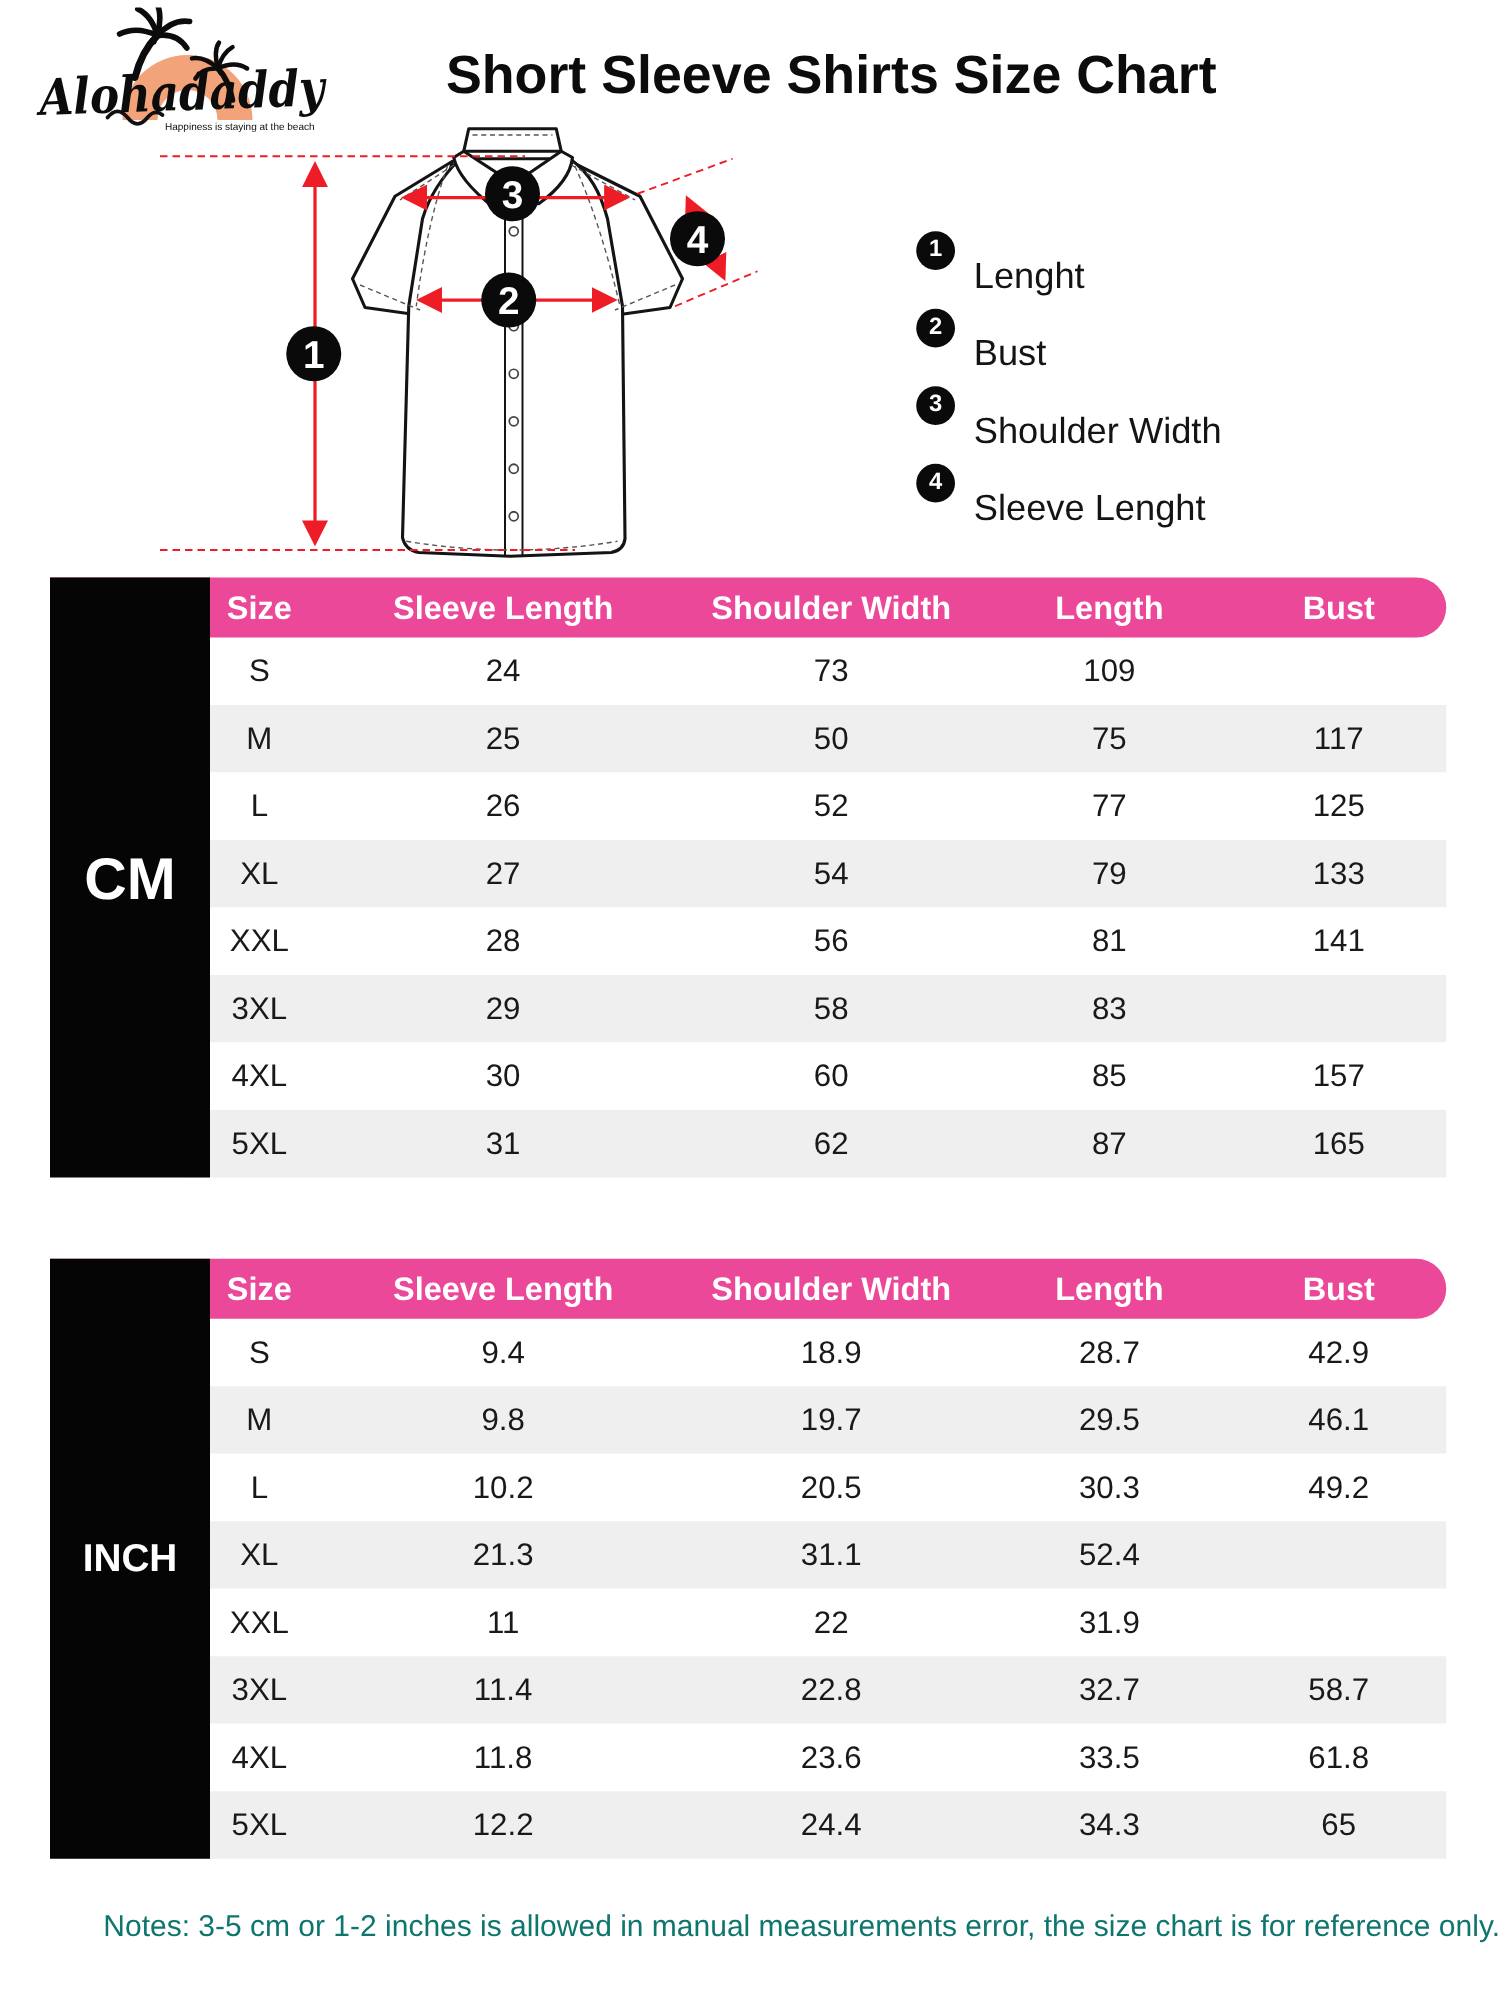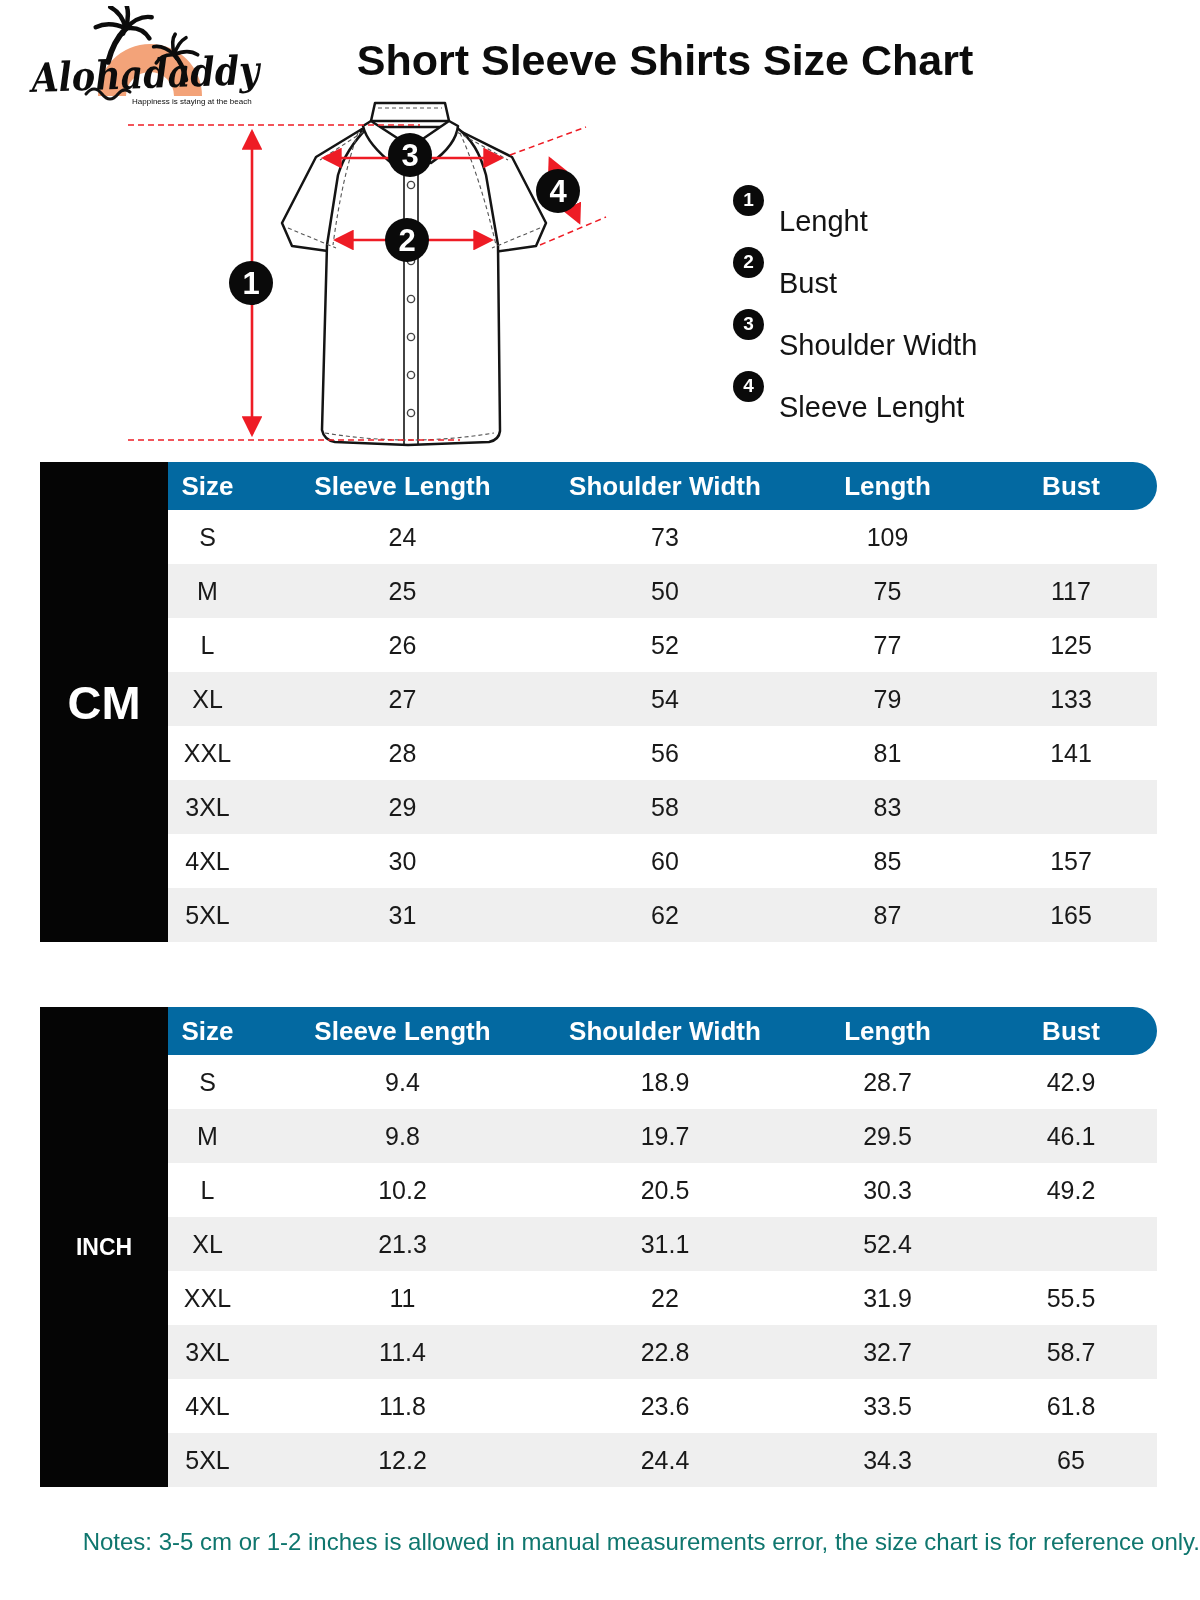--- a/index.html
+++ b/index.html
@@ -22,31 +22,31 @@
   .lcircle{
     width:31px;height:31px;border-radius:50%;background:#0a0a0a;color:#fff;flex:0 0 31px;
     font-weight:bold;font-size:19px;display:flex;align-items:center;justify-content:center;
   }
   .llabel{font-size:29px;color:#141414;margin-top:42px;}
   
   .size-table{position:absolute;left:40px;width:1117px;height:480px;}
   .size-table.cm{top:462px;}
   .size-table.inch{top:1007px;}
   .thead{
-    position:absolute;left:0;top:0;right:0;height:48px;background:#0369a1;
+    position:absolute;left:0;top:0;right:0;height:48px;background:#ec4899;
     border-radius:0 24px 24px 0;display:grid;z-index:1;
     grid-template-columns:110px 115px 275px 250px 195px 172px;align-items:center;
   }
   .th{color:#fff;font-weight:bold;font-size:26px;text-align:center;}
   .band{
     position:absolute;left:0;top:0;width:128px;height:480px;background:#050505;z-index:2;
     display:flex;align-items:center;justify-content:center;color:#fff;font-weight:bold;
   }
   .cm .band{font-size:47px;}
-  .inch .band{font-size:23px;letter-spacing:0px;}
+  .inch .band{font-size:31px;letter-spacing:0px;}
   .tbody{position:absolute;left:110px;top:48px;width:1007px;}
   .trow{display:grid;grid-template-columns:115px 275px 250px 195px 172px;height:54px;}
   .trow:nth-child(odd){background:#ffffff;}
   .trow:nth-child(even){background:#efefef;}
   .tcell{display:flex;align-items:center;justify-content:center;font-size:25px;color:#191919;}
   
   .notes{position:absolute;left:0;top:1528px;width:1200px;text-align:right;font-size:24px;color:#0f766e;}
 </style>
 </head>
 <body>
@@ -276,21 +276,20 @@
           <div class="tcell">XL</div>
           <div class="tcell">21.3</div>
           <div class="tcell">31.1</div>
           <div class="tcell">52.4</div>
         </div>
         <div class="trow">
           <div class="tcell">XXL</div>
           <div class="tcell">11</div>
           <div class="tcell">22</div>
           <div class="tcell">31.9</div>
-          <div class="tcell">55.5</div>
         </div>
         <div class="trow">
           <div class="tcell">3XL</div>
           <div class="tcell">11.4</div>
           <div class="tcell">22.8</div>
           <div class="tcell">32.7</div>
           <div class="tcell">58.7</div>
         </div>
         <div class="trow">
           <div class="tcell">4XL</div>

